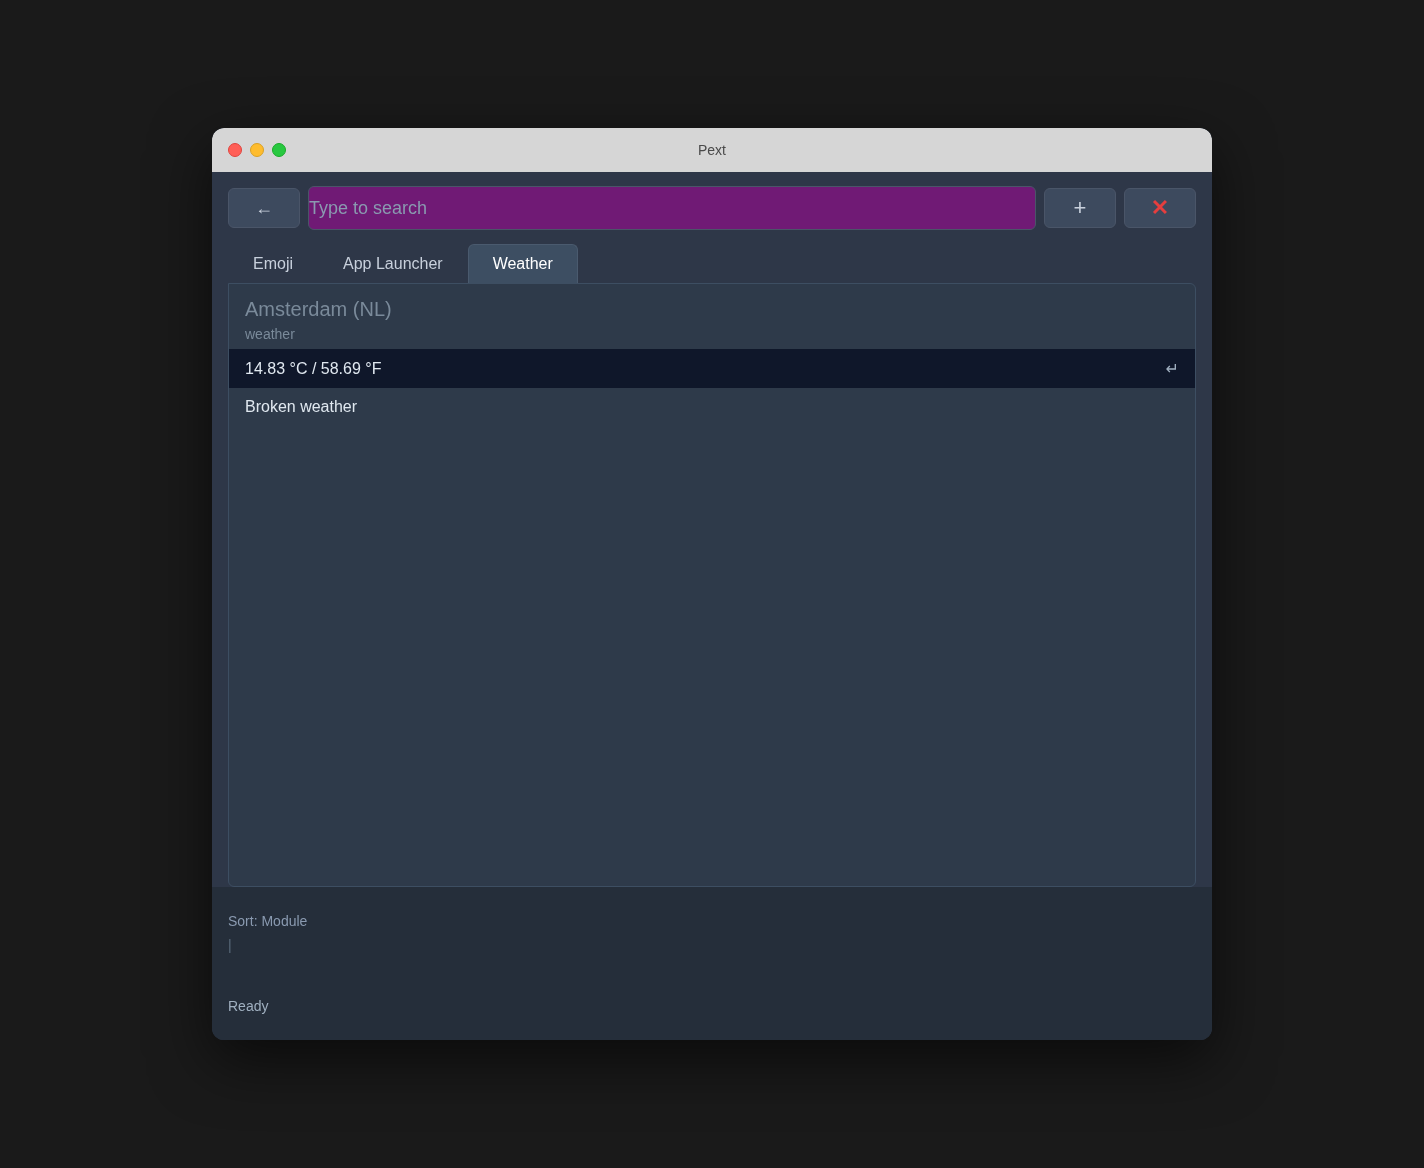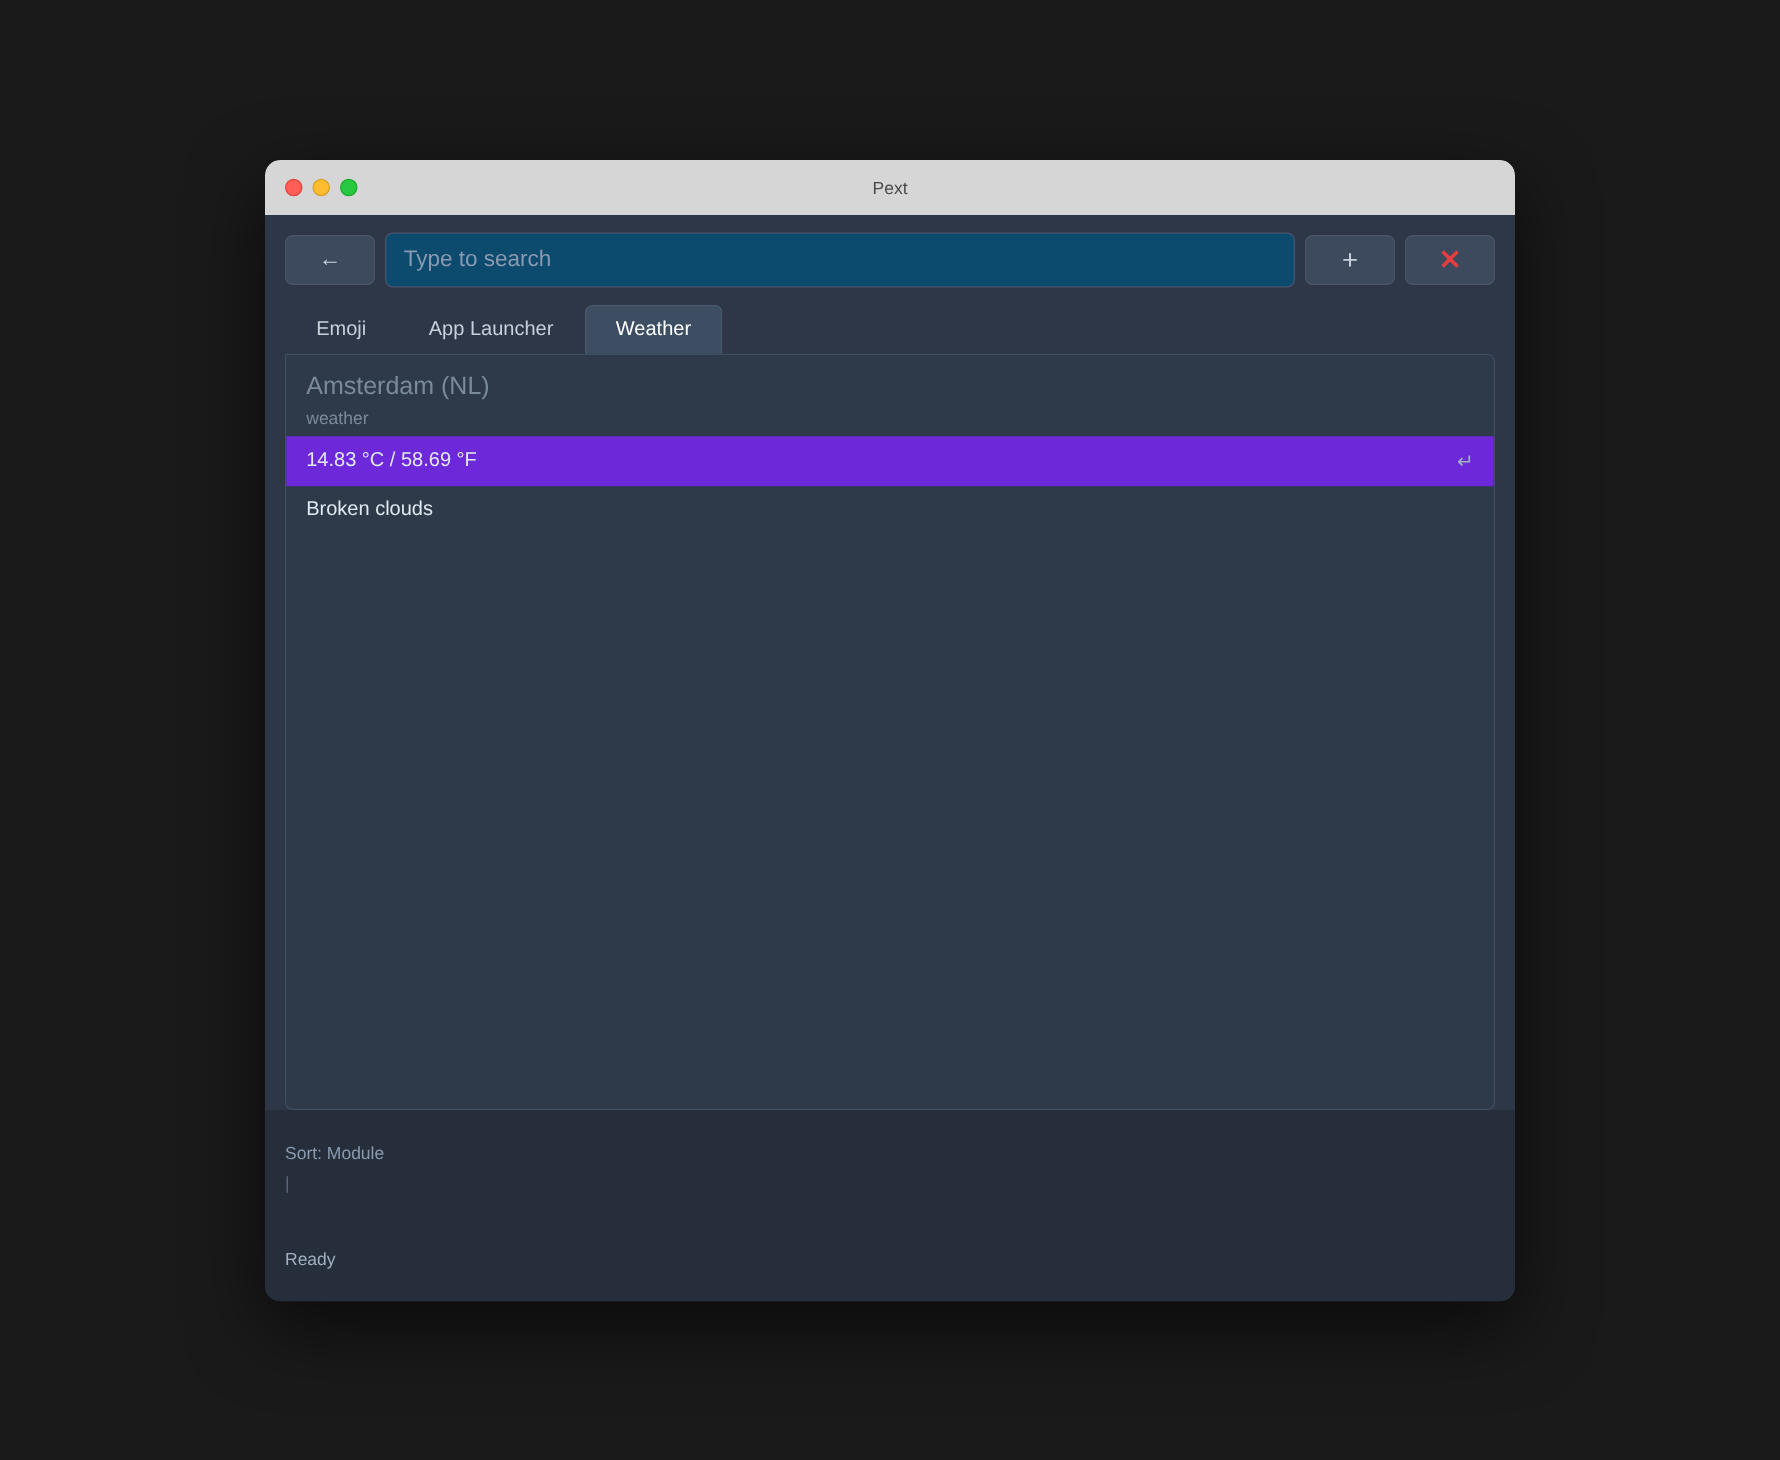--- a/index.html
+++ b/index.html
@@ -76,26 +76,26 @@
       cursor: pointer;
       font-size: 18px;
       display: flex;
       align-items: center;
       justify-content: center;
       flex-shrink: 0;
     }
 
     .search-input {
       flex: 1;
-      background: #0c4a6e;
+      background: #701a75;
       border: 1px solid #4a5568;
       border-radius: 6px;
       color: #8a9ab0;
       font-size: 18px;
-      padding: 0 14px;
+      padding: 0 0;
       height: 44px;
       outline: none;
     }
 
     .search-input::placeholder {
       color: #8a9ab0;
     }
 
     .btn-add {
       background: #3d4a5e;
@@ -185,21 +185,21 @@
       padding: 10px 16px;
       font-size: 16px;
       color: #e0e8f0;
       cursor: pointer;
       display: flex;
       align-items: center;
       justify-content: space-between;
     }
 
     .list-item.selected {
-      background: #6d28d9;
+      background: #0f172a;
     }
 
     .list-item.normal {
       background: transparent;
     }
 
     .enter-icon {
       color: #a0b0c0;
       font-size: 16px;
       flex-shrink: 0;
@@ -278,21 +278,21 @@
       <span class="location">Amsterdam (NL)</span>
       <span class="sublabel">weather</span>
     </div>
 
     <div class="list-item selected">
       <span>14.83 °C / 58.69 °F</span>
       <span class="enter-icon">↵</span>
     </div>
 
     <div class="list-item normal">
-      <span>Broken clouds</span>
+      <span>Broken weather</span>
     </div>
 
     <div class="empty-area"></div>
 
   </div>
 
   <div class="statusbar">
     <span>Sort: Module</span>
     <span class="statusbar-separator">|</span>
     <span class="statusbar-ready">Ready</span>

